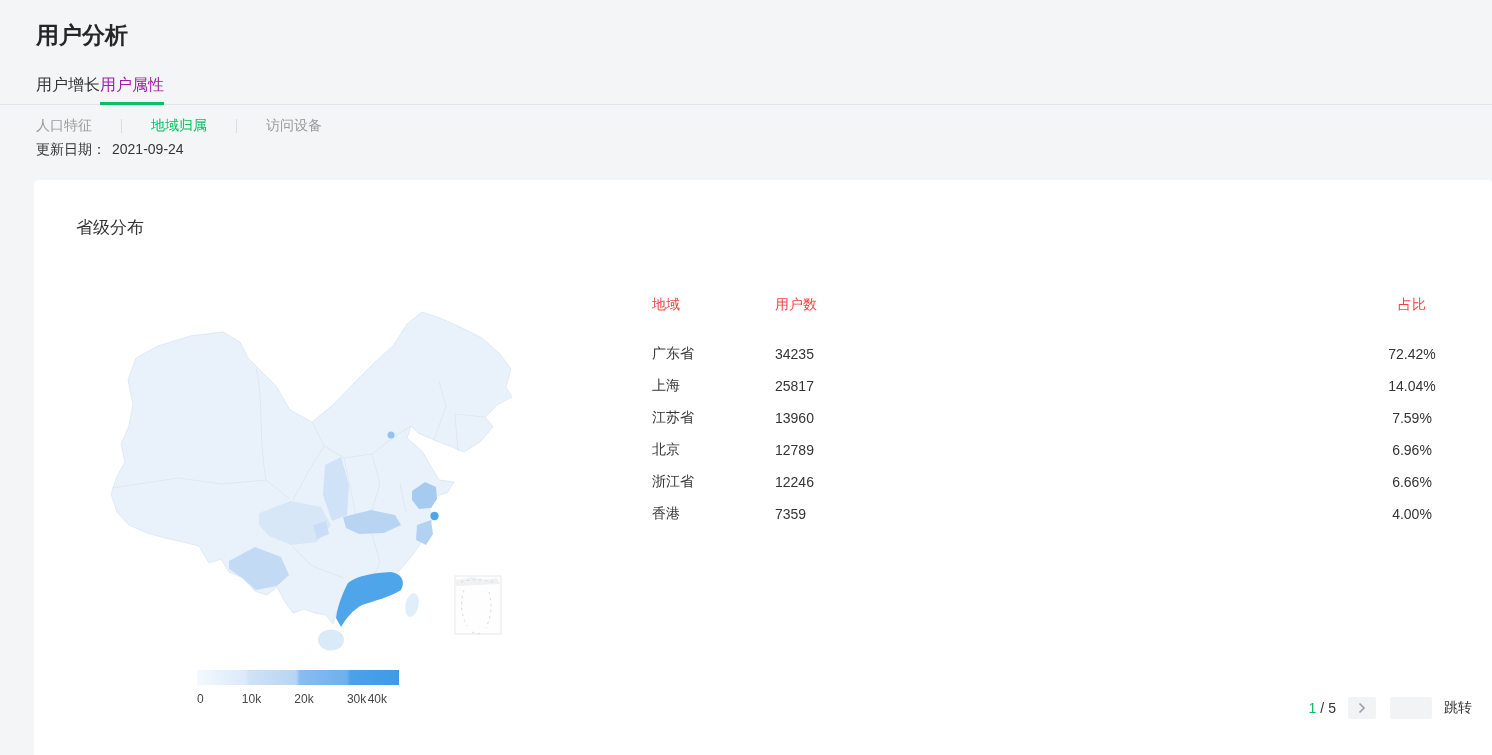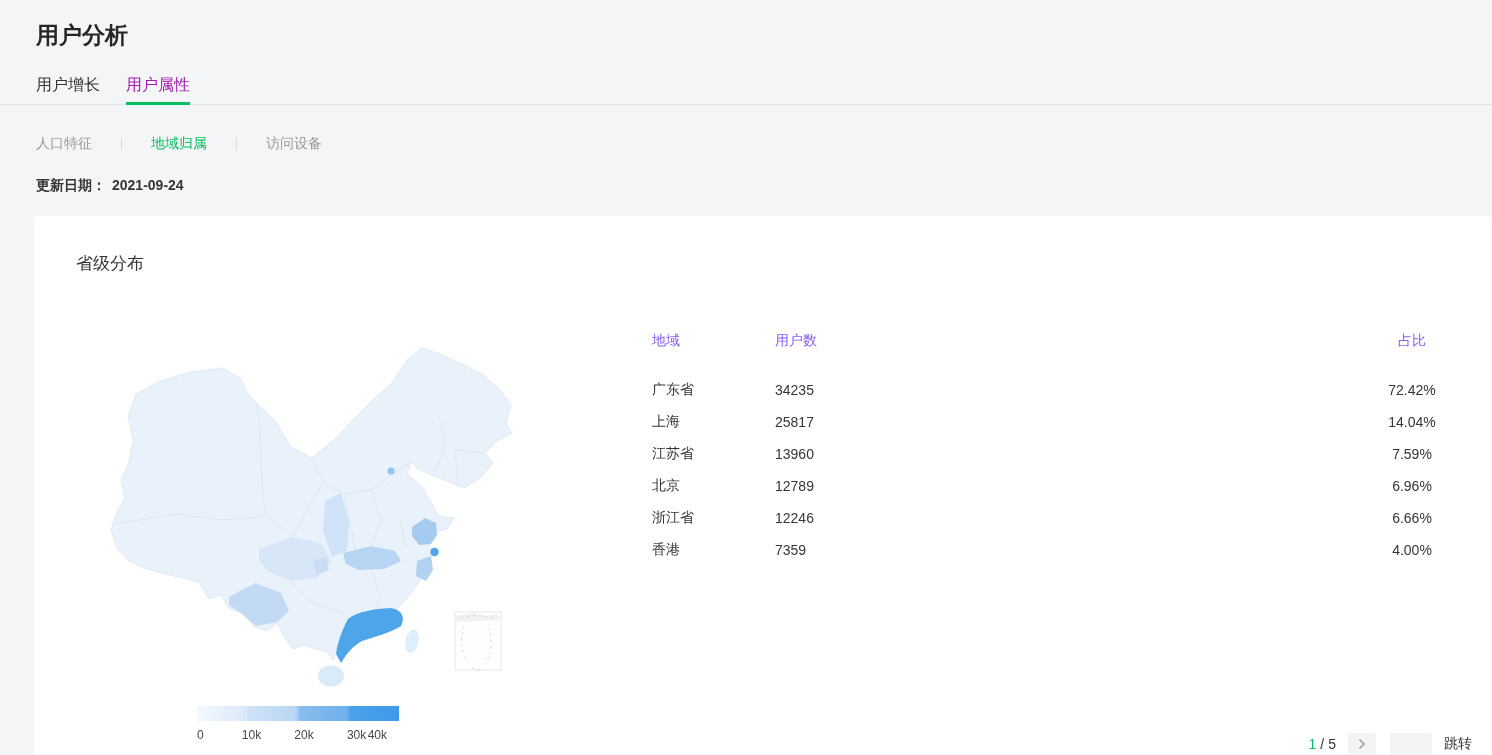--- a/index.html
+++ b/index.html
@@ -13,21 +13,20 @@
   
   .page-title {
     padding: 20px 0 0 36px;
     font-size: 23px;
     line-height: 30px;
     font-weight: 600;
     color: #262626;
   }
   .tabs {
     display: flex;
-    gap: 26px;
     margin-top: 25px;
     padding-left: 36px;
     border-bottom: 1px solid #e2e4e8;
     font-size: 16px;
   }
   .tab {
     padding-bottom: 8px;
     position: relative;
     color: #353535;
     cursor: pointer;
@@ -36,39 +35,38 @@
   .tab.active::after {
     content: "";
     position: absolute;
     left: 0; right: 0; bottom: -1px;
     height: 3px;
     background: #07c160;
   }
   .subtabs {
     display: flex;
     align-items: center;
-    margin-top: 30px;
+    margin-top: 12px;
     padding-left: 36px;
     font-size: 14px;
     color: #9b9b9b;
     gap: 10px;
   }
   .subtab { cursor: pointer; }
   .subtab.active { color: #07c160; }
   .subtab-sep {
     width: 1px; height: 14px;
     background: #dcdcdc;
     margin: 0 19px;
   }
   .update-row {
-    margin-top: 24px;
+    margin-top: 6px;
     padding-left: 36px;
     font-size: 14px;
     color: #353535;
-    font-weight: bold;
   }
   .update-row .value { margin-left: 6px; }
   
   .card {
     position: relative;
     margin: 21px 0 0 34px;
     width: 1458px;
     height: 640px;
     background: #ffffff;
     border-radius: 4px;
@@ -110,21 +108,21 @@
   .lt3 { left: 79%; transform: translateX(-50%); }
   .lt4 { right: 12px; }
   
   .region-table {
     position: absolute;
     left: 618px; right: 40px; top: 114px;
     font-size: 14px;
   }
   .thead {
     display: flex;
-    color: #8b5cf6;
+    color: #ef4444;
     line-height: 20px;
   }
   .tbody { margin-top: 24px; }
   .trow {
     display: flex;
     align-items: center;
     height: 32px;
     color: #353535;
   }
   .col-region { width: 123px; }

